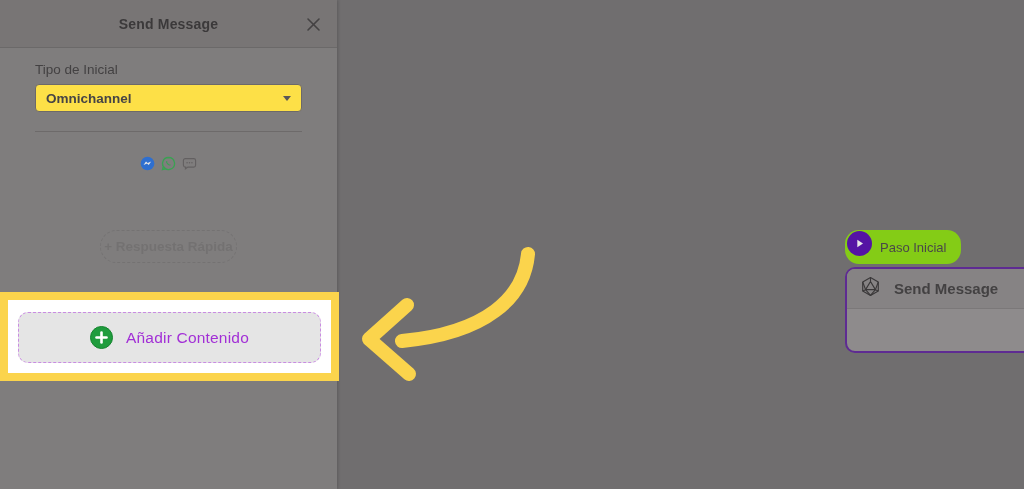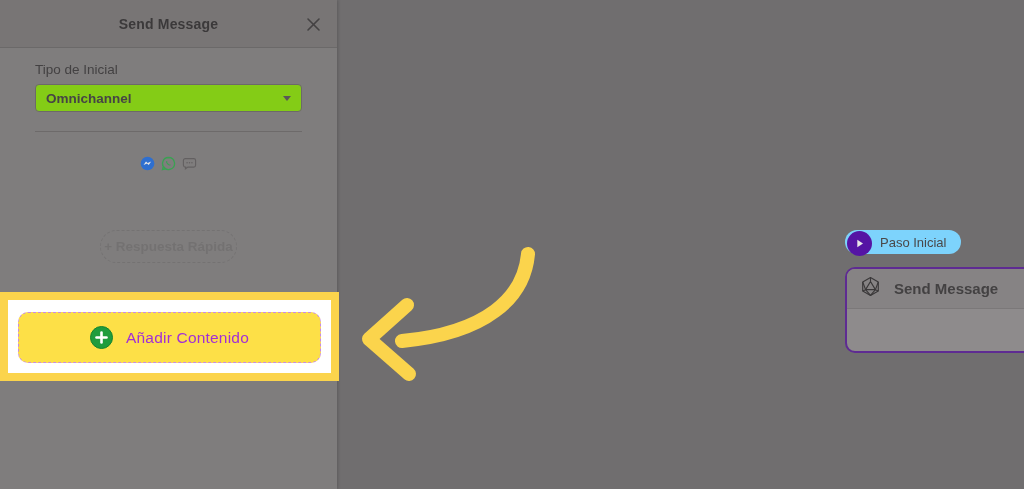--- a/index.html
+++ b/index.html
@@ -36,21 +36,21 @@
   }
 
   .type-label {
     position: absolute; left: 35px; top: 62px;
     font-size: 13.5px; color: #434142;
   }
   .select {
     position: absolute; left: 35px; top: 84px;
     width: 267px; height: 28px;
     border: 1px solid #6c6969; border-radius: 4px;
-    background: #84cc16;
+    background: #fde047;
     display: flex; align-items: center;
     padding: 0 10px;
     font-size: 13.5px; font-weight: bold; color: #464445;
     cursor: pointer;
   }
   .select .caret {
     margin-left: auto;
     width: 0; height: 0;
     border-left: 4.5px solid transparent;
     border-right: 4.5px solid transparent;
@@ -82,43 +82,43 @@
   .highlight-box {
     position: absolute; left: 0; top: 292px;
     width: 339px; height: 89px;
     background: #ffffff;
     border: 8px solid #fbd44c;
     z-index: 30;
   }
   .add-content-btn {
     position: absolute; left: 10px; top: 12px;
     width: 303px; height: 51px;
-    background: #fde047;
+    background: #e5e5e5;
     border: 1.5px dashed #c98be2; border-radius: 10px;
     display: flex; align-items: center; justify-content: center; gap: 13px;
     cursor: pointer;
     font-family: "Liberation Sans", sans-serif;
   }
   .plus-circle {
     width: 23px; height: 23px; border-radius: 50%;
     background: #1f9c3d; border: 1px solid #14842e;
     display: flex; align-items: center; justify-content: center;
     flex: 0 0 auto;
   }
   .add-content-label {
     font-size: 15.5px; color: #a22fd6; letter-spacing: 0.2px;
   }
 
   
   .canvas { position: absolute; left: 337px; top: 0; width: 687px; height: 489px; }
 
   .step-badge {
     position: absolute; left: 508px; top: 230px;
-    height: 24px;
-    background: #7dd3fc; border-radius: 14px;
+    height: 34px;
+    background: #84cc16; border-radius: 14px;
     display: flex; align-items: center;
     padding: 0 15px 0 35px;
     font-size: 13px; color: #4a4849;
     z-index: 10; cursor: pointer;
   }
   .badge-play {
     position: absolute; left: 2px; top: 1px;
     width: 25px; height: 25px; border-radius: 50%;
     background: #5514a4;
     display: flex; align-items: center; justify-content: center;

